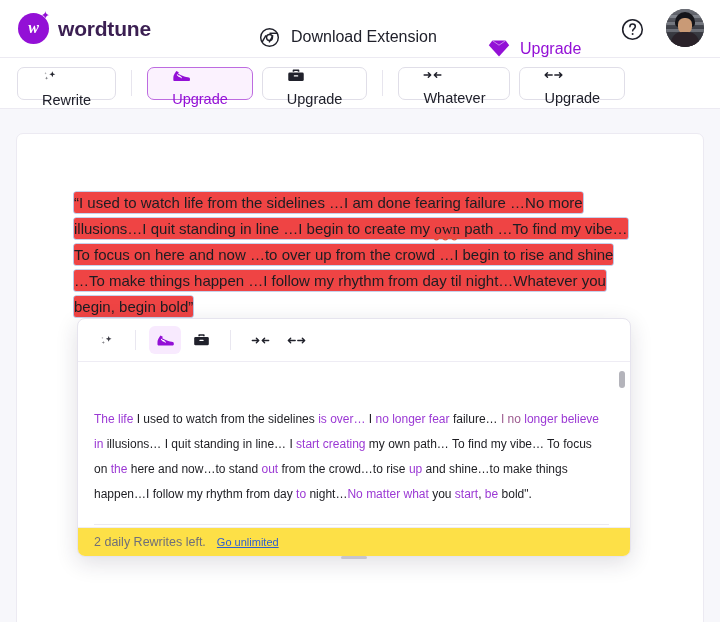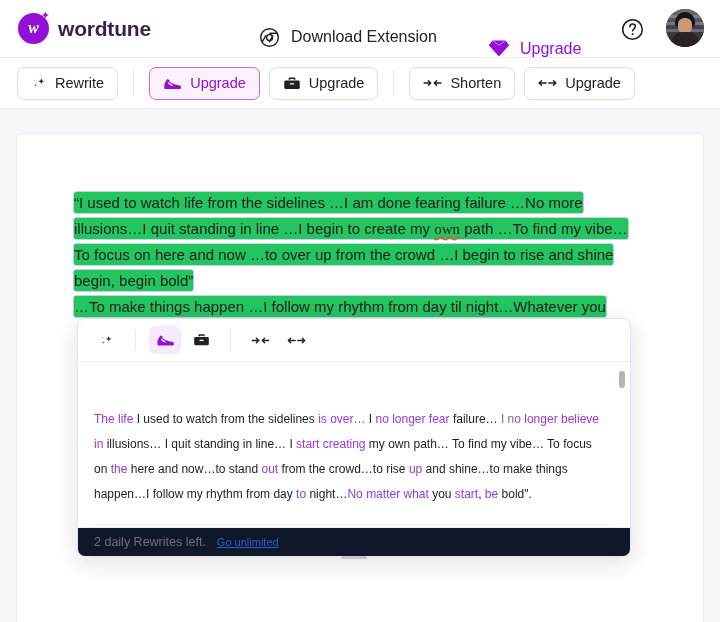--- a/index.html
+++ b/index.html
@@ -75,24 +75,24 @@
     display: flex; align-items: center;
     padding-left: 17px;
     border-bottom: 1px solid #eceaf2;
     gap: 9px;
   }
   .tbtn {
     height: 33px;
     border: 1px solid #e0dee8;
     border-radius: 7px;
     background: #fff;
-    display: flex; align-items: center; gap: 8px;
-    padding: 0 13px;
+    display: flex; align-items: flex-start; gap: 8px;
+    padding: 0 24px;
     font-size: 14.5px; color: #20212b;
-    cursor: pointer; white-space: nowrap;
+    cursor: pointer; white-space: nowrap; flex-direction: column;
   }
   .tbtn.active {
     background: #fbf2fe;
     border: 1.6px solid #bd6be0;
     color: #9310d6;
   }
   .tdiv {
     width: 1px; height: 26px; background: #e7e5ee; margin: 0 6px;
   }
   .tico { display: flex; align-items: center; line-height: 0; }
@@ -110,21 +110,21 @@
   
   .src {
     position: absolute;
     left: 74px; top: 190px;
     width: 565px;
     font-size: 15px; line-height: 26px;
     color: #1d1d22;
     font-family: "Liberation Sans", sans-serif;
   }
   .src span.hl {
-    background: #22c55e;
+    background: #ef4444;
     box-shadow: 0 0 0 0.6px #8ea6d8;
     border-radius: 2px;
     padding: 2px 0;
   }
   .sp { text-decoration: underline wavy #e0503a; text-decoration-skip-ink: none; font-family: Liberation Serif, serif; }
 
   
   .popup {
     position: absolute;
     left: 77px; top: 318px;
@@ -175,21 +175,21 @@
     position: absolute; left: 16px; bottom: 4px;
     width: 515px; height: 1px; background: #ebe9f1;
   }
 
   .popup-foot {
     position: absolute; left: 0; bottom: 0;
     width: 100%; height: 29px;
     border-top: 1px solid #eeecf4;
     display: flex; align-items: center;
     padding-left: 16px; gap: 11px;
-    background: #0f172a;
+    background: #fde047;
   }
   .foot-txt { font-size: 12.5px; color: #6f6f79; }
   .foot-link {
     font-size: 11px; color: #2f5fd0;
     text-decoration: underline; cursor: pointer;
   }
 
   
   .grip {
     position: absolute; left: 341px; top: 556px;
@@ -292,42 +292,42 @@
 
   <div class="tdiv"></div>
 
   <div class="tbtn">
     <span class="tico">
       <svg width="19" height="14" viewBox="0 0 20 14" fill="none" stroke="#20212b" stroke-width="1.5" stroke-linecap="round" stroke-linejoin="round">
         <path d="M1.2 7h6.6M5.6 4.6 8.1 7l-2.5 2.4"></path>
         <path d="M18.8 7h-6.6M14.4 4.6 11.9 7l2.5 2.4"></path>
       </svg>
     </span>
-    <span>Shorten</span>
+    <span>Whatever</span>
   </div>
 
   <div class="tbtn">
     <span class="tico">
       <svg width="19" height="14" viewBox="0 0 20 14" fill="none" stroke="#20212b" stroke-width="1.5" stroke-linecap="round" stroke-linejoin="round">
         <path d="M8.6 7H1.3M3.7 4.6 1.2 7l2.5 2.4"></path>
         <path d="M11.4 7h7.3M16.3 4.6 18.8 7l-2.5 2.4"></path>
       </svg>
     </span>
     <span>Upgrade</span>
   </div>
 </div>
 
 <div class="doc"></div>
 
 <div class="src">
   <div><span class="hl">“I used to watch life from the sidelines …I am done fearing failure …No more</span></div>
   <div><span class="hl"><span>illusions…I quit standing in line …I begin to create my <span class="sp">own</span> path …To find my vibe…</span></span></div>
   <div><span class="hl">To focus on here and now …to over up from the crowd …I begin to rise and shine</span></div>
+  <div><span class="hl">…To make things happen …I follow my rhythm from day til night…Whatever you</span></div>
   <div><span class="hl">begin, begin bold”</span></div>
-  <div><span class="hl">…To make things happen …I follow my rhythm from day til night…Whatever you</span></div>
 </div>
 
 <div class="popup">
 
   <div class="popup-tools">
     <div class="pbtn">
       <span class="tico">
         <svg width="15" height="15" viewBox="0 0 16 16" fill="#3b3b44">
           <path d="M10.3 3.2l.85 2.2 2.2.85-2.2.85-.85 2.2-.85-2.2-2.2-.85 2.2-.85z"></path>
           <path d="M4.6 8.4l.48 1.25 1.25.48-1.25.48-.48 1.25-.48-1.25-1.25-.48 1.25-.48z" opacity=".6"></path>

